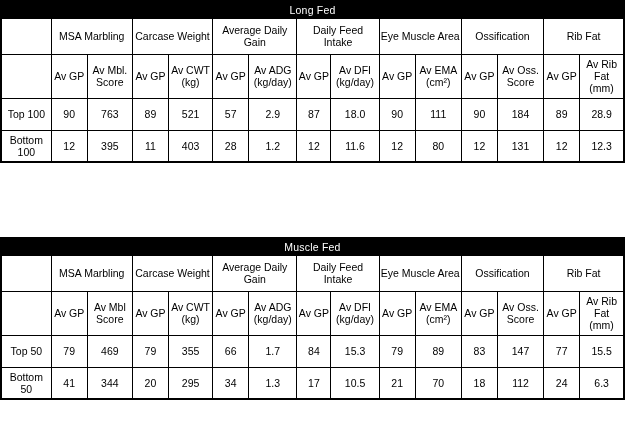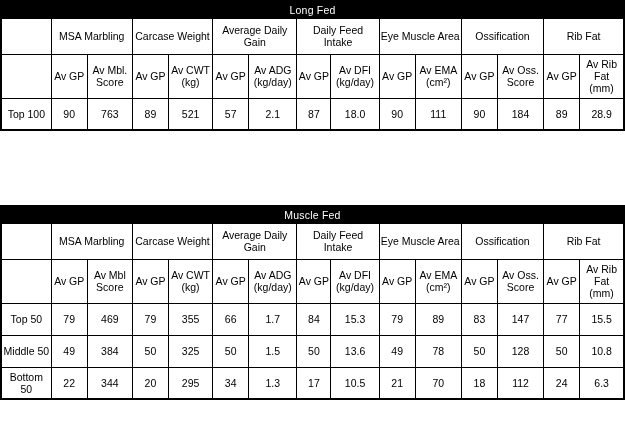--- a/index.html
+++ b/index.html
@@ -123,32 +123,49 @@
         <td class="cellpad">Av Rib Fat (mm)</td>
       </tr>
 
       <tr class="datarow">
         <td class="rowlabel">Top 100</td>
         <td>90</td>
         <td>763</td>
         <td>89</td>
         <td>521</td>
         <td>57</td>
-        <td>2.1</td>
+        <td>2.9</td>
         <td>87</td>
         <td>18.0</td>
         <td>90</td>
         <td>111</td>
         <td>90</td>
         <td>184</td>
         <td>89</td>
         <td>28.9</td>
       </tr>
 
 
+      <tr class="datarow">
+        <td class="rowlabel">Bottom 100</td>
+        <td>12</td>
+        <td>395</td>
+        <td>11</td>
+        <td>403</td>
+        <td>28</td>
+        <td>1.2</td>
+        <td>12</td>
+        <td>11.6</td>
+        <td>12</td>
+        <td>80</td>
+        <td>12</td>
+        <td>131</td>
+        <td>12</td>
+        <td>12.3</td>
+      </tr>
     </tbody>
   </table>
 
   <div class="spacer"></div>
 
   <table class="grid">
     <colgroup>
       <col style="width:50px">
         <col style="width:36px">
         <col style="width:45px">
@@ -208,41 +225,24 @@
         <td>84</td>
         <td>15.3</td>
         <td>79</td>
         <td>89</td>
         <td>83</td>
         <td>147</td>
         <td>77</td>
         <td>15.5</td>
       </tr>
 
-      <tr class="datarow">
-        <td class="rowlabel">Middle 50</td>
-        <td>49</td>
-        <td>384</td>
-        <td>50</td>
-        <td>325</td>
-        <td>50</td>
-        <td>1.5</td>
-        <td>50</td>
-        <td>13.6</td>
-        <td>49</td>
-        <td>78</td>
-        <td>50</td>
-        <td>128</td>
-        <td>50</td>
-        <td>10.8</td>
-      </tr>
 
       <tr class="datarow">
         <td class="rowlabel">Bottom 50</td>
-        <td>22</td>
+        <td>41</td>
         <td>344</td>
         <td>20</td>
         <td>295</td>
         <td>34</td>
         <td>1.3</td>
         <td>17</td>
         <td>10.5</td>
         <td>21</td>
         <td>70</td>
         <td>18</td>

